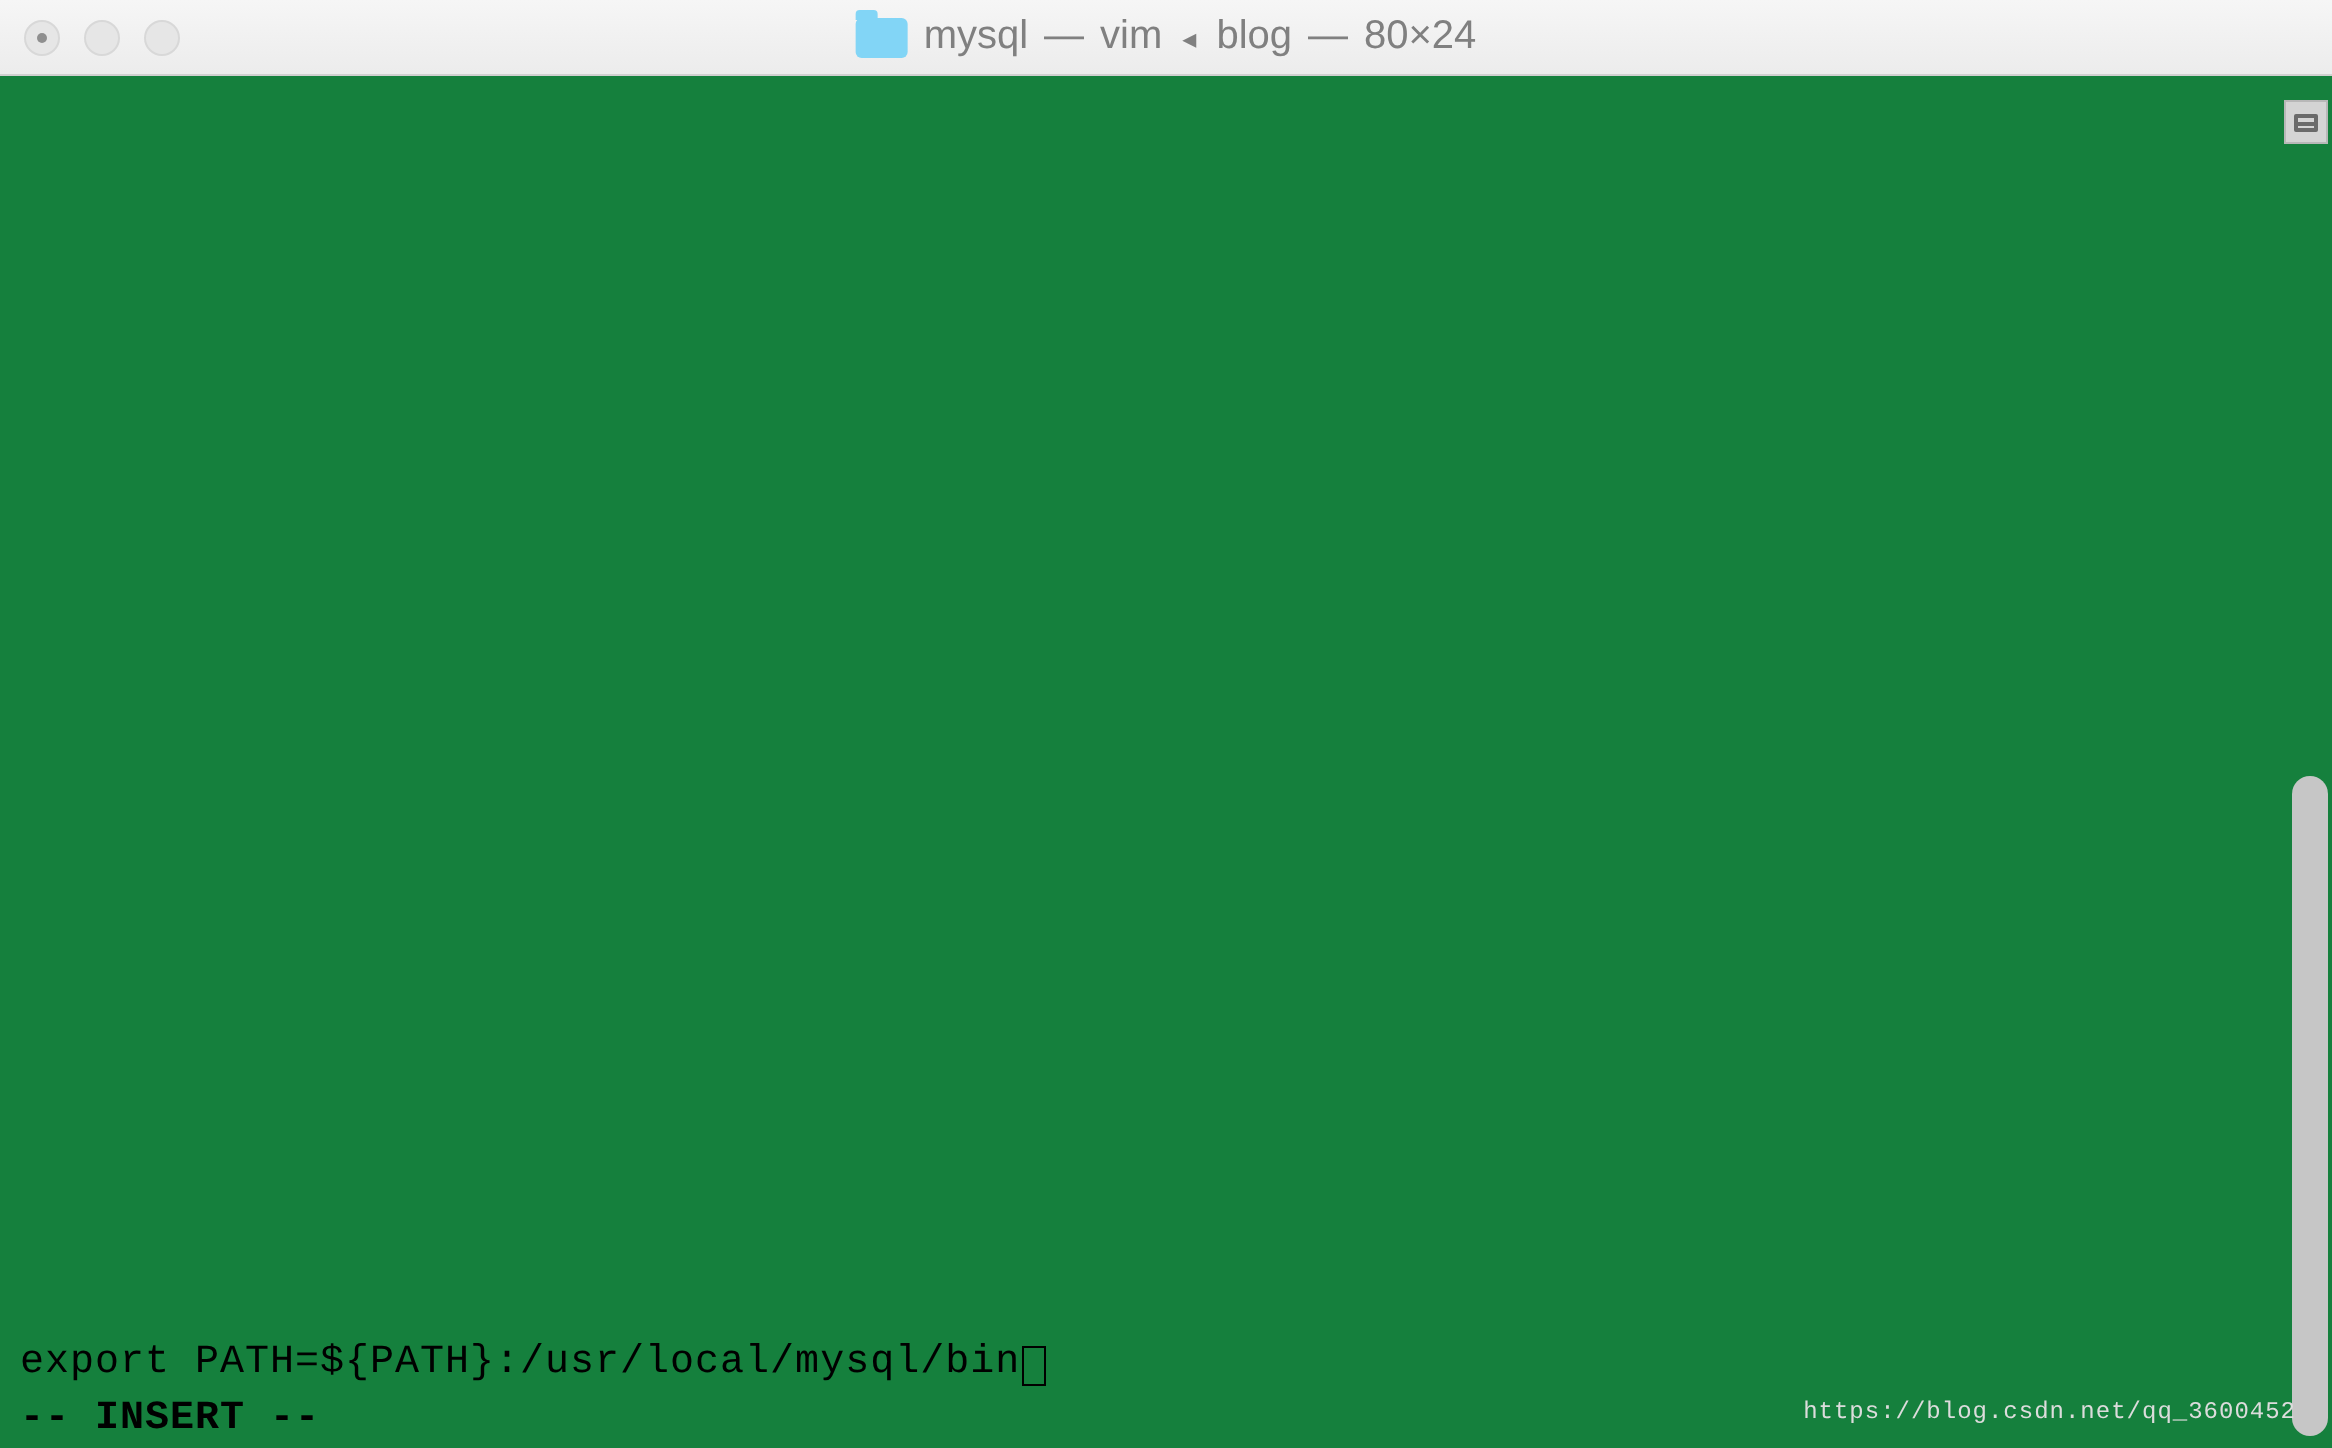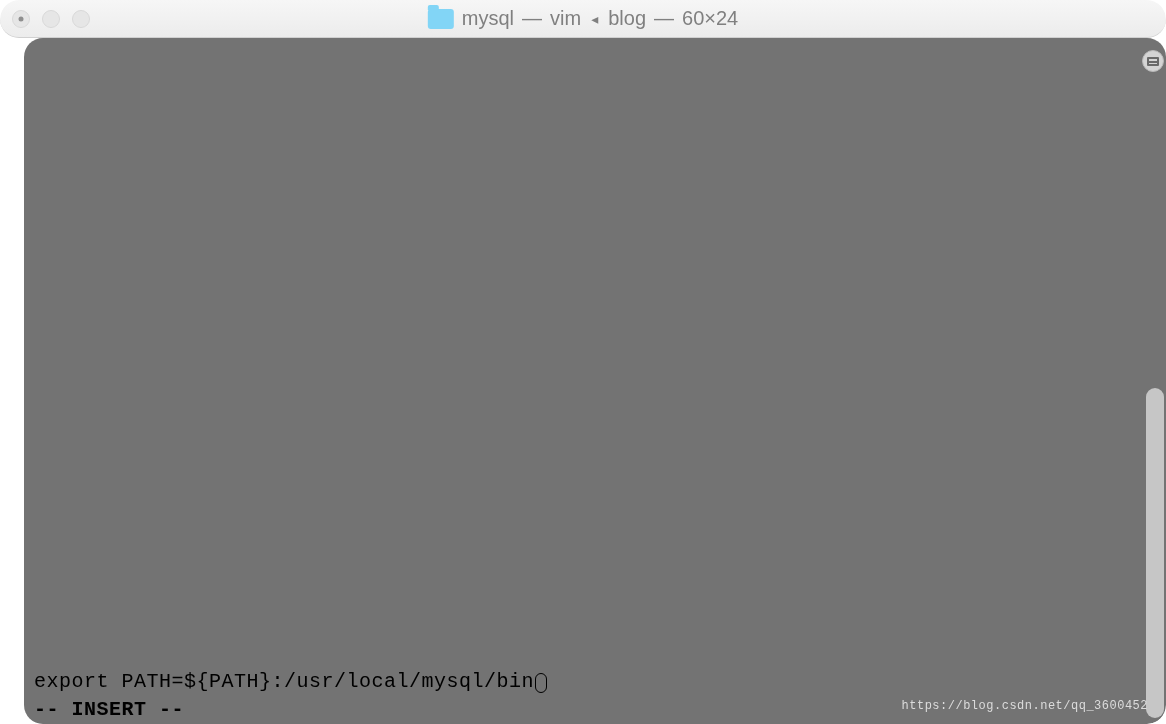--- a/index.html
+++ b/index.html
@@ -1,19 +1,18 @@
 <!DOCTYPE html>
 <html><head>
   <meta charset="utf-8">
   <style>
     * {
       margin: 0;
       padding: 0;
       box-sizing: border-box;
-      border-radius: 19px;
     }
     body {
       font-family: -apple-system, BlinkMacSystemFont, "Helvetica Neue", sans-serif;
       background: #fff;
       width: 1166px;
       height: 724px;
       overflow: hidden;
       position: relative;
     }
     .titlebar {
@@ -80,26 +79,25 @@
     .title-arrow {
       font-size: 14px;
       padding: 0 2px;
     }
     .terminal-body {
       position: absolute;
       top: 38px;
       left: 0;
       right: 0;
       bottom: 0;
-      background: #737373;
+      background: #15803d;
       font-family: "Menlo", "Monaco", "Courier New", monospace;
       font-size: 20px;
       line-height: 28px;
       color: #000;
-      margin-left: 24px;
     }
     .scrollbar-track {
       position: absolute;
       right: 0;
       top: 0;
       bottom: 0;
       width: 22px;
       background: transparent;
     }
     .scrollbar-thumb {
@@ -183,21 +181,21 @@
     <div class="traffic-light"></div>
   </div>
   <div class="title-center">
     <span class="folder-icon"></span>
     <span>mysql</span>
     <span>—</span>
     <span>vim</span>
     <span class="title-arrow">◂</span>
     <span>blog</span>
     <span>—</span>
-    <span>60×24</span>
+    <span>80×24</span>
   </div>
 </div>
 
 <div class="terminal-body">
   <div class="square-button">
     <div class="square-button-inner"></div>
   </div>
 
   <div class="scrollbar-track">
     <div class="scrollbar-thumb"></div>

